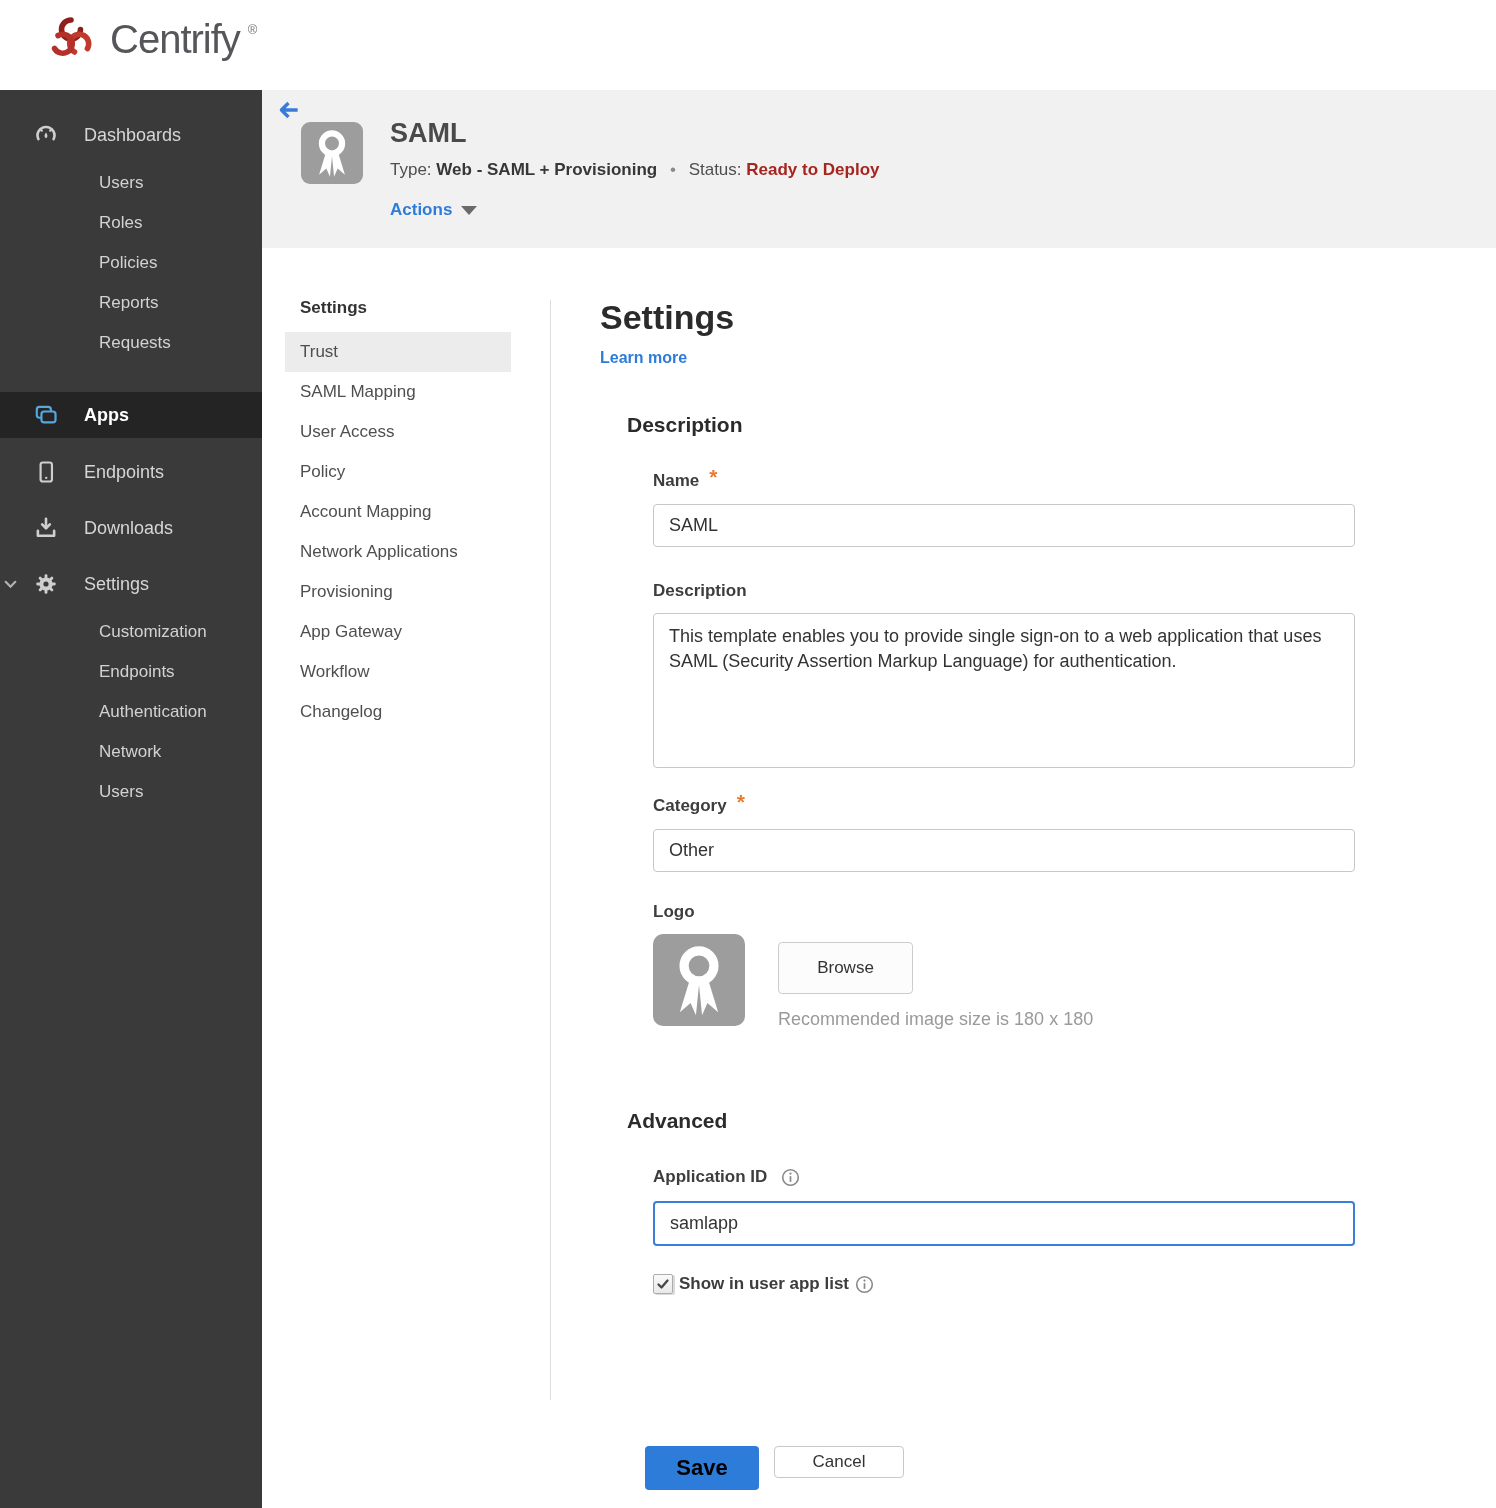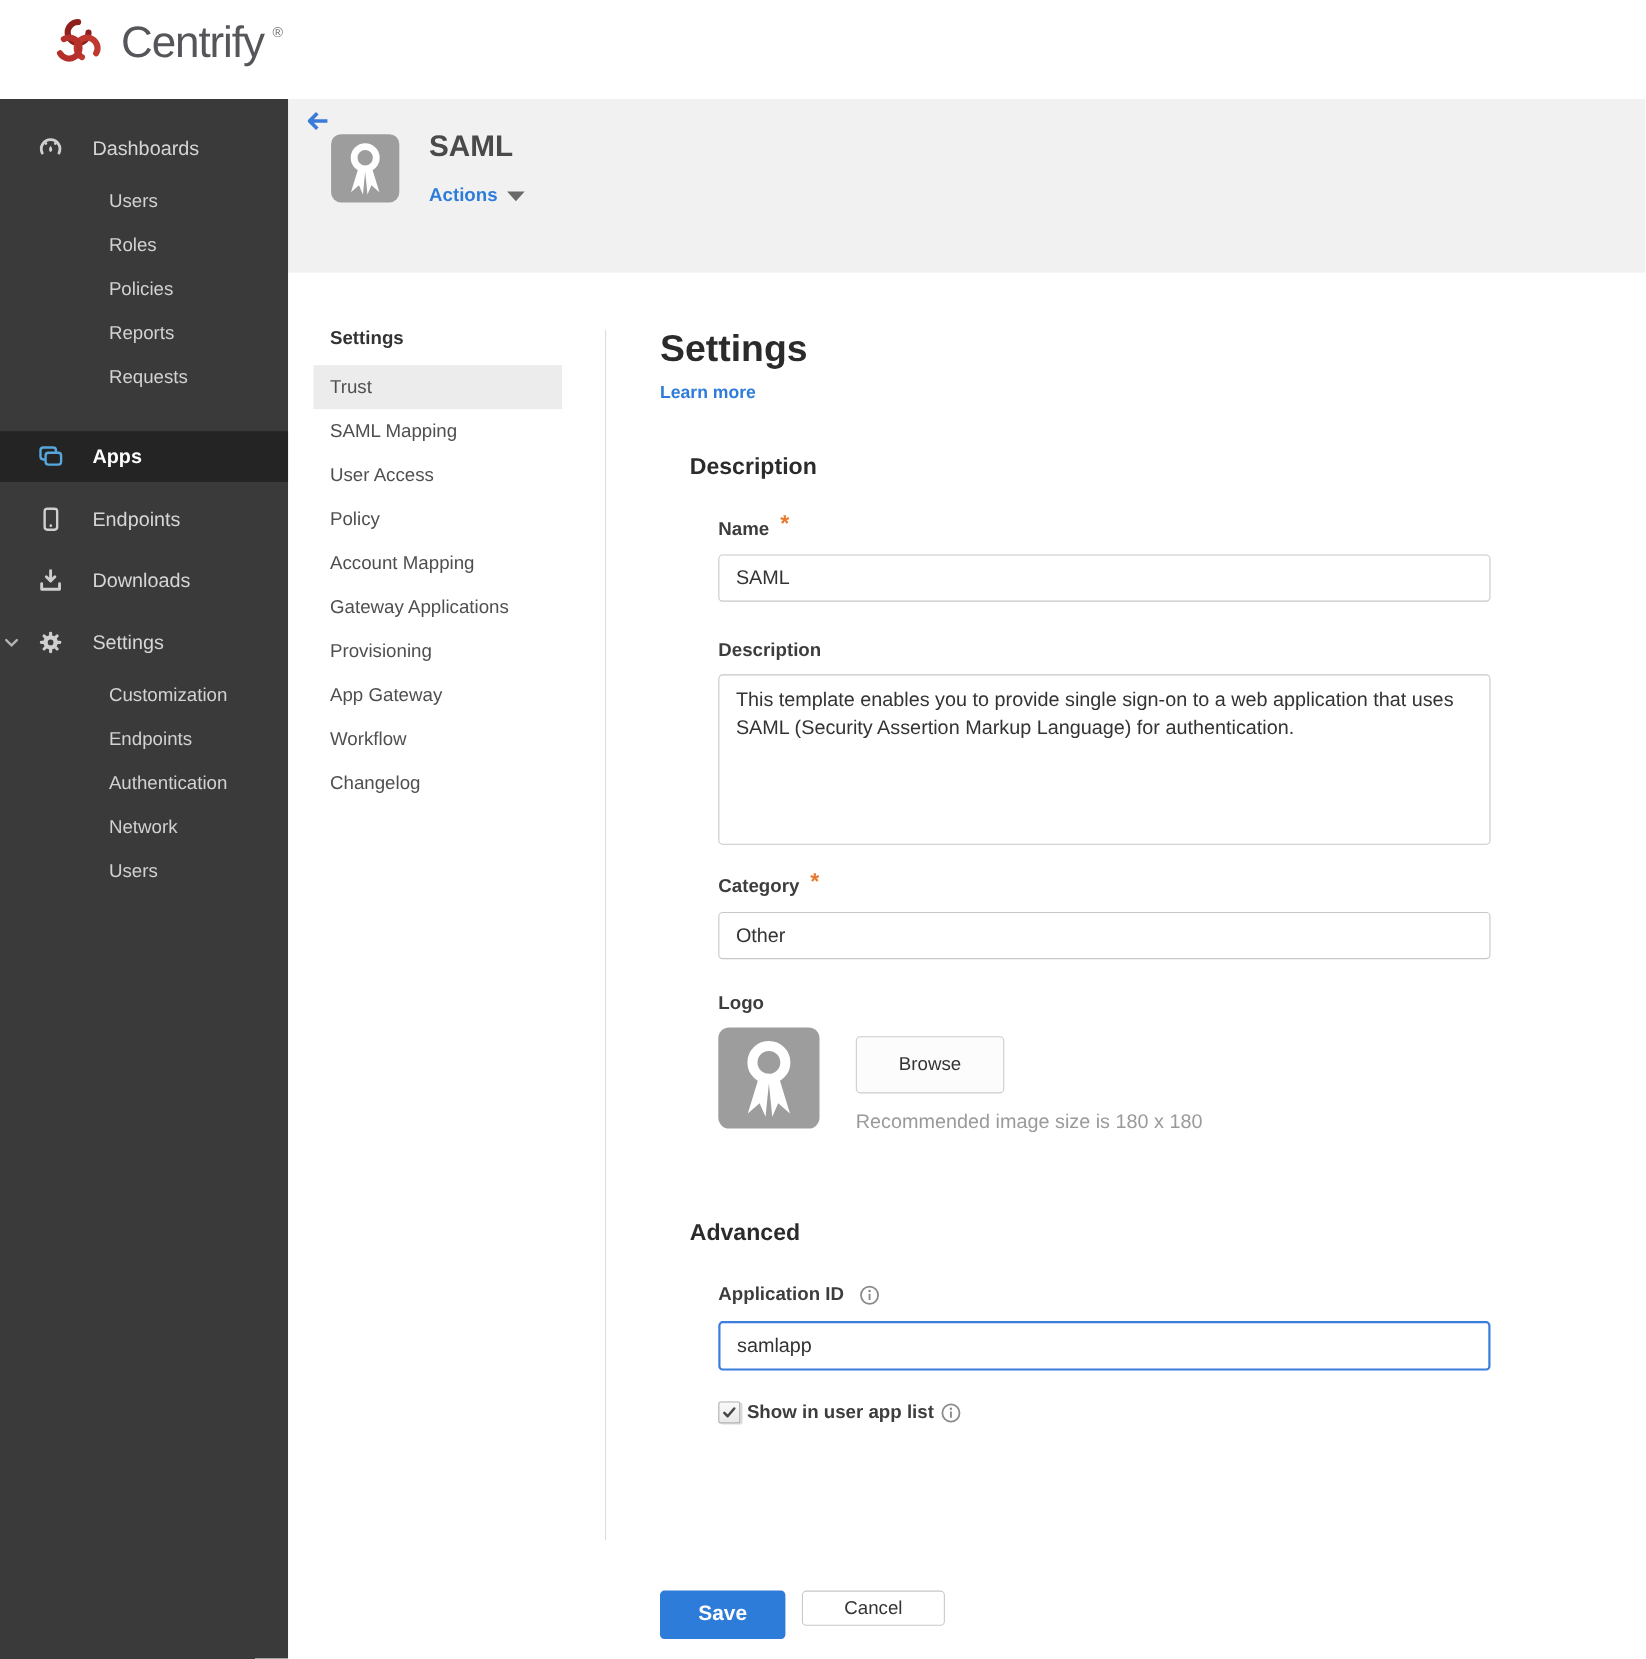--- a/index.html
+++ b/index.html
@@ -66,21 +66,21 @@
   .logo-hint { margin-top:15px; font-size:18px; color:#9a9a9a; }
   h2.advanced { margin-top:79px; }
   .app-id-input { margin-top:14px; height:45px; border:2px solid #3a7ddb; }
   .check-row { margin-top:28px; display:flex; align-items:flex-end; gap:6px; }
   .checkbox { width:20px; height:20px; border:1px solid #adadad; border-radius:2px; background:linear-gradient(#fafafa,#e9e9e9); box-shadow:2px 1px 0 #dadada; display:flex; align-items:center; justify-content:center; cursor:pointer; }
   .checkbox svg { width:14px; height:14px; }
   .check-label { font-size:17px; font-weight:bold; color:#3d3d3d; }
   .info-icon { width:19px; height:19px; color:#8a8a8a; display:inline-flex; }
   .info-icon svg { width:100%; height:100%; }
   .btn-row { margin-top:152px; display:flex; gap:15px; }
-  .save-btn { width:114px; height:44px; background:#2e7cd9; color:#ffffff; font-weight:bold; font-size:19px; border:none; border-radius:4px; font-family:inherit; cursor:pointer; }
+  .save-btn { width:114px; height:44px; background:#2e7cd9; color:#000000; font-weight:bold; font-size:22px; border:none; border-radius:4px; font-family:inherit; cursor:pointer;margin-left:45px; }
   .cancel-btn { width:130px; height:32px; background:#fff; color:#333; font-size:17px; border:1px solid #c8c8c8; border-radius:4px; font-family:inherit; cursor:pointer; }
 </style>
 </head>
 <body>
 
 <div class="page">
 
   <header class="topbar">
     <div class="brand">
       <svg class="brand-icon" viewBox="0 0 52 52">
@@ -200,37 +200,44 @@
     </button>
     <div class="app-icon">
       <svg viewBox="0 0 24 24">
           <circle cx="12" cy="8.3" r="3.9" fill="none" stroke="#ffffff" stroke-width="2.4"></circle>
           <path d="M9.7 11.6 L7 20.4 L9.8 18 L11.2 21.2 L12 13.3 Z" fill="#ffffff"></path>
           <path d="M14.3 11.6 L17 20.4 L14.2 18 L12.8 21.2 L12 13.3 Z" fill="#ffffff"></path>
         </svg>
     </div>
     <div class="ah-text">
       <div class="ah-title">SAML</div>
+      <div class="ah-meta">
+        <span>Type:</span>
+        <span class="bold-val">Web - SAML + Provisioning</span>
+        <span class="sep">•</span>
+        <span>Status:</span>
+        <span class="status-red">Ready to Deploy</span>
+      </div>
       <button class="ah-actions">
         <span>Actions</span>
         <span class="caret-down"></span>
       </button>
     </div>
   </section>
 
   <section class="content">
 
     <nav class="subnav">
       <div class="subnav-header">Settings</div>
       <div class="subnav-item active">Trust</div>
       <div class="subnav-item">SAML Mapping</div>
       <div class="subnav-item">User Access</div>
       <div class="subnav-item">Policy</div>
       <div class="subnav-item">Account Mapping</div>
-      <div class="subnav-item">Gateway Applications</div>
+      <div class="subnav-item">Network Applications</div>
       <div class="subnav-item">Provisioning</div>
       <div class="subnav-item">App Gateway</div>
       <div class="subnav-item">Workflow</div>
       <div class="subnav-item">Changelog</div>
     </nav>
 
     <div class="vdivider"></div>
 
     <main class="main">
       <h1>Settings</h1>

